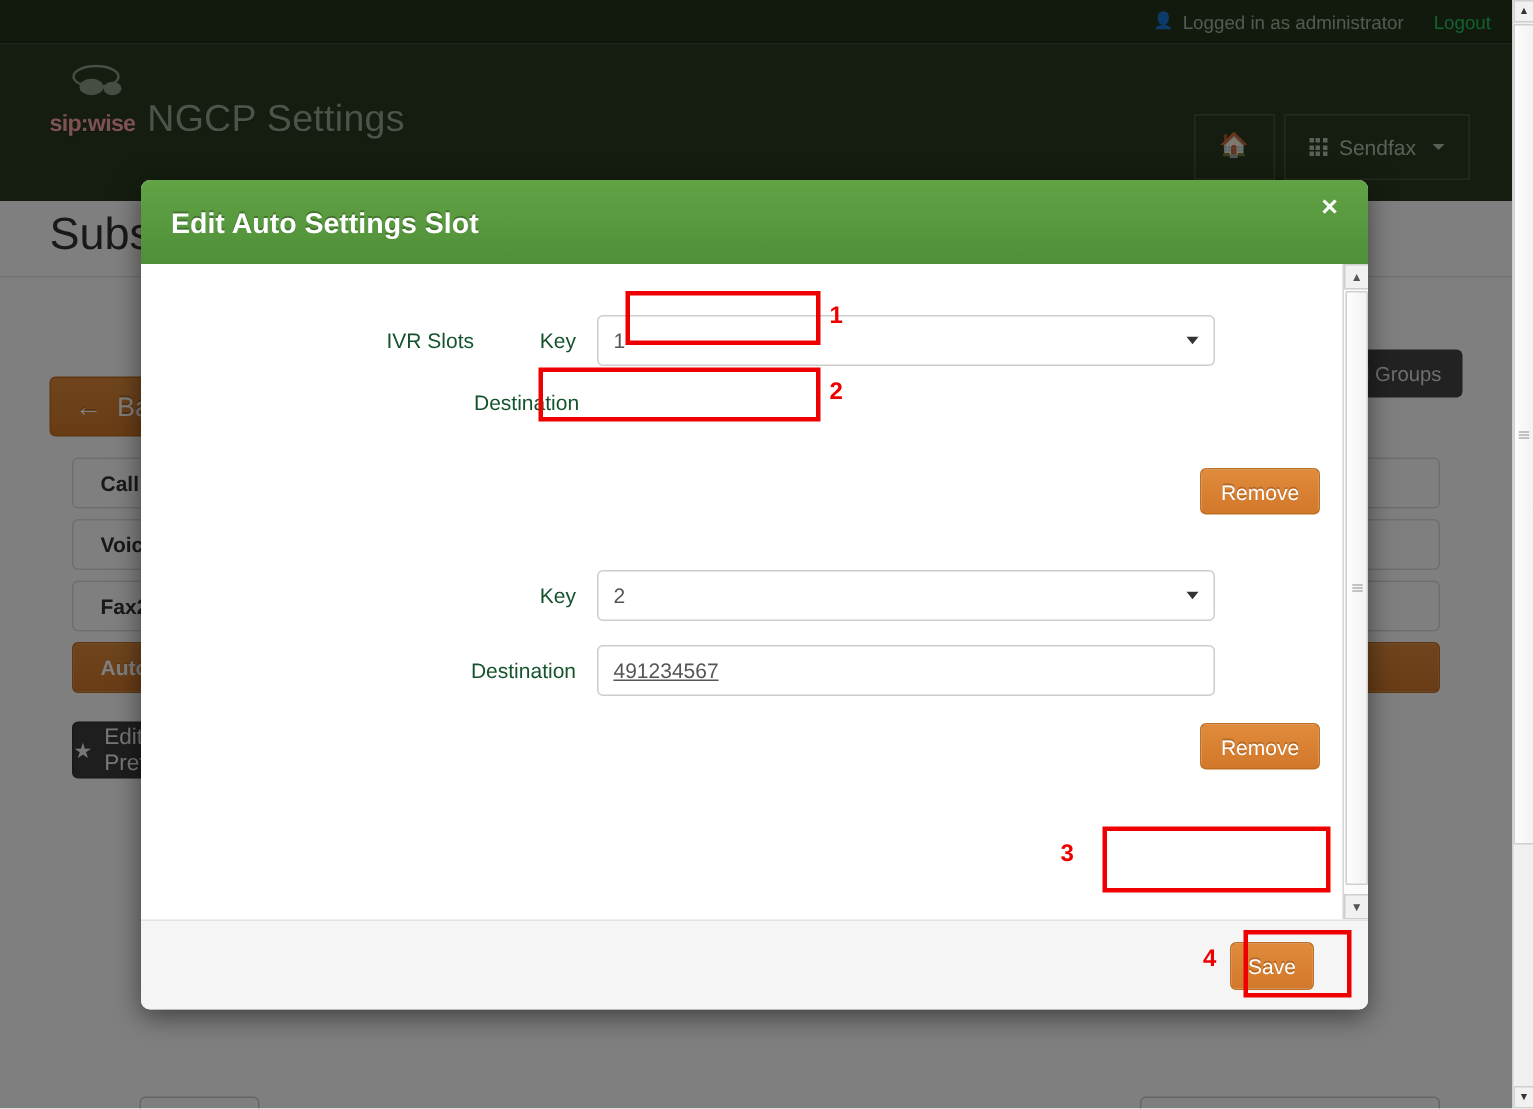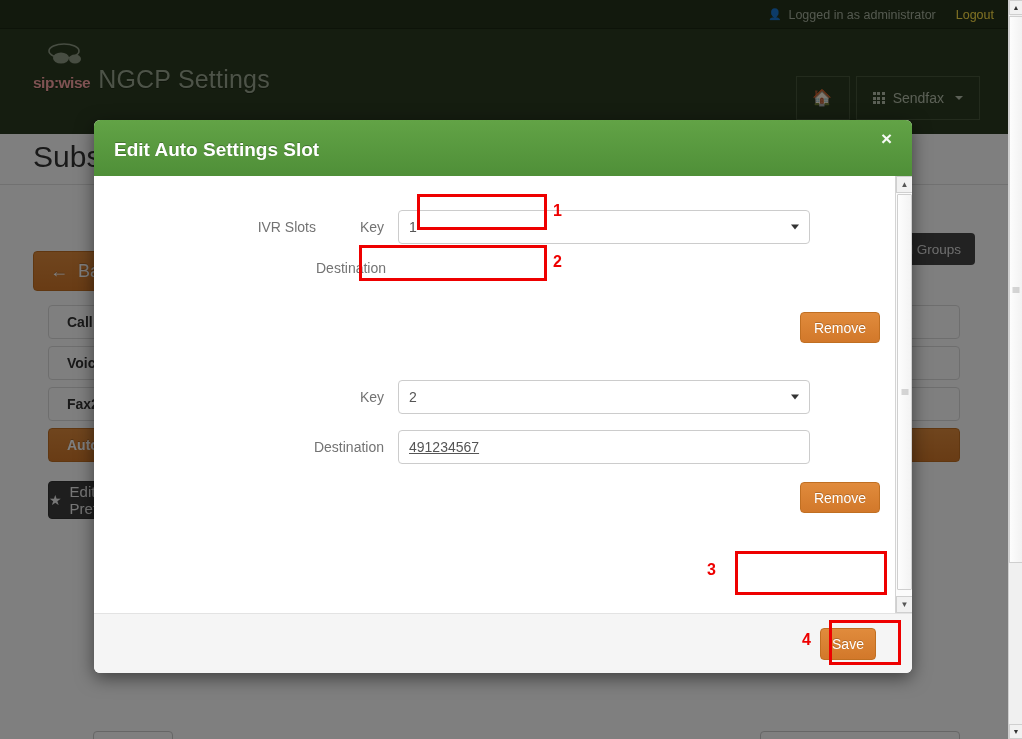--- a/index.html
+++ b/index.html
@@ -20,21 +20,21 @@
     background: #25331a;
     border-bottom: 1px solid #1b2613;
   }
   .topbar-right {
     position: absolute; right: 14px; top: 0; height: 29px;
     display: flex; align-items: center; gap: 20px;
     font-size: 12.5px; color: #a9b3a0;
   }
   .topbar-user { display: flex; align-items: center; gap: 6px; }
   .user-icon { font-size: 11px; color: #8d9784; line-height: 1; }
-  .topbar-logout { color: #fde047; cursor: pointer; }
+  .topbar-logout { color: #22c55e; cursor: pointer; }
 
   .navbar {
     position: absolute; top: 29px; left: 0; width: 1008px; height: 105px;
     background: #2b3a20;
   }
   .brand {
     position: absolute; left: 33px; top: 36px;
     display: flex; align-items: flex-end; gap: 8px;
     color: #9aa690; font-size: 25px; font-weight: 400;
     letter-spacing: 0.2px;
@@ -166,21 +166,21 @@
     position: relative; height: 437px; background: #fff; overflow: hidden;
   }
   .modal-footer {
     height: 60px; background: #f5f5f5; border-top: 1px solid #e3e3e3;
     position: relative;
   }
 
   
   .form-row { position: absolute; display: flex; align-items: center; }
   .form-label {
-    font-size: 14px; color: #737373; text-align: right;
+    font-size: 14px; color: #14532d; text-align: right;
   }
   .field {
     height: 34px; border: 1px solid #cccccc; border-radius: 4px;
     background: #fff; font-size: 14px; color: #555;
     padding: 0 10px; display: flex; align-items: center;
     font-family: "Liberation Sans", sans-serif;
   }
   .select-field { position: relative; }
   .select-caret {
     position: absolute; right: 10px; top: 50%; transform: translateY(-50%);

